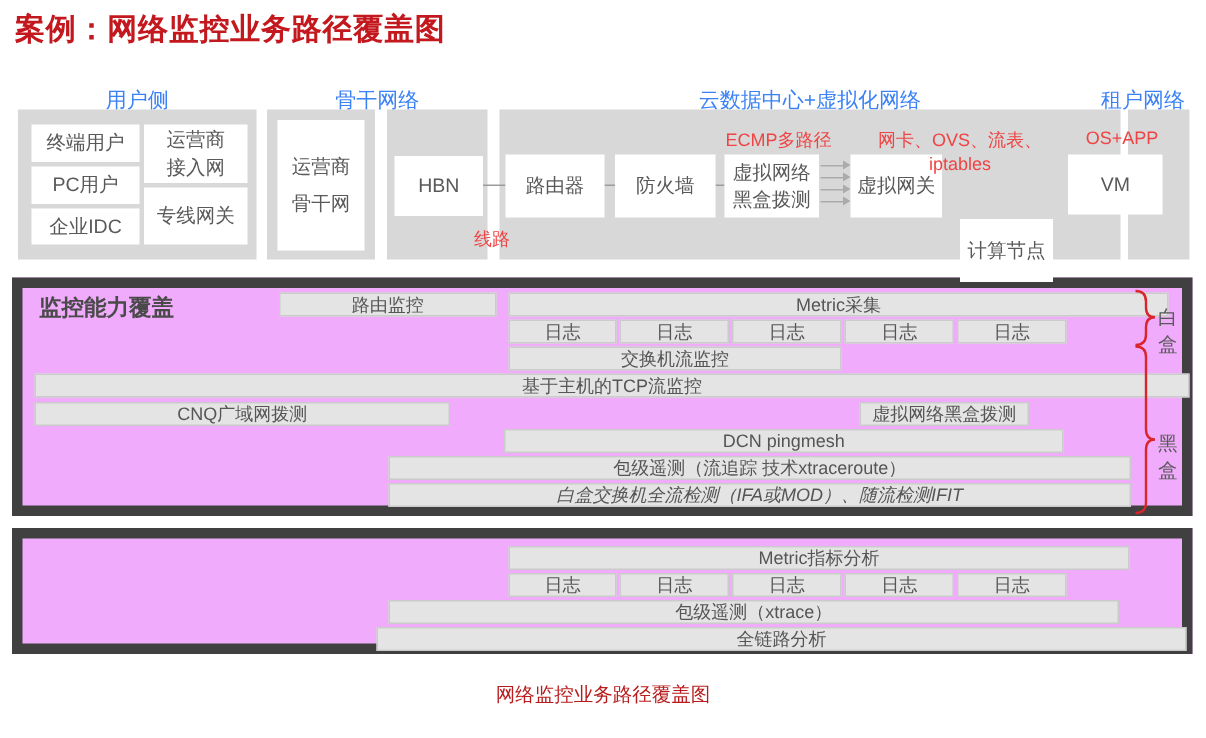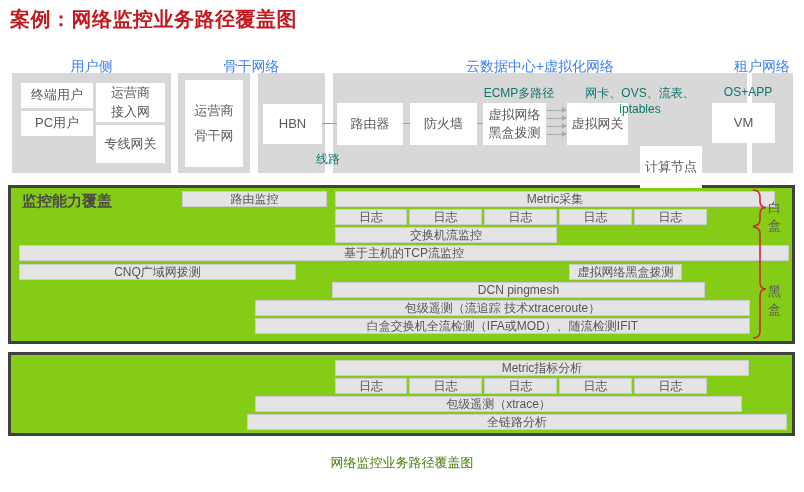--- a/index.html
+++ b/index.html
@@ -7,33 +7,33 @@
   body { font-family:"Liberation Sans","DejaVu Sans",sans-serif; color:#555; }
   .canvas { position:relative; width:804px; height:492px; background:#fff; overflow:hidden; }
 
   .main-title { position:absolute; left:10px; top:6px; font-size:20px; font-weight:bold; color:#c3181e; letter-spacing:0.5px; }
 
   
   .topo { position:absolute; left:0; top:0; width:804px; height:180px; }
   .sec-label { position:absolute; top:58px; height:16px; text-align:center; font-size:14px; font-weight:400; color:#3b82f6; }
   .panel { position:absolute; top:73px; height:100px; background:#d8d8d8; }
   .node { position:absolute; background:#ffffff; color:#595959; font-size:13px; display:flex; align-items:center; justify-content:center; text-align:center; line-height:1.4; z-index:3; }
-  .topo-note { position:absolute; font-size:12px; color:#0f766e; z-index:4; text-align:center; }
+  .topo-note { position:absolute; font-size:12px; color:#ef4444; z-index:4; text-align:center; }
   .connector { position:absolute; height:1px; background:#9b9b9b; z-index:2; }
   .ecmp-arrow { position:absolute; width:16px; height:1px; background:#ababab; z-index:4; }
   .ecmp-arrow::after { content:""; position:absolute; right:-4px; top:-3px; border-left:5px solid #ababab; border-top:3px solid transparent; border-bottom:3px solid transparent; }
 
   
-  .sect { position:absolute; left:8px; width:787px; background:#84cc16; border:3px solid #404040; }
+  .sect { position:absolute; left:8px; width:787px; background:#f0abfc; border:7px solid #404040; }
   .sect-title { position:absolute; font-size:15px; font-weight:bold; color:#4a4a4a; white-space:nowrap; }
   .bar { position:absolute; height:16px; background:#e4e4e4; border:1px solid #cbcbcb; color:#555; font-size:12px; display:flex; align-items:center; justify-content:center; line-height:1; white-space:nowrap; overflow:hidden; }
   .brace-label { position:absolute; font-size:13px; color:#595959; }
   .brace-svg { position:absolute; z-index:2; }
 
-  .caption { position:absolute; left:0; top:454px; width:804px; text-align:center; font-size:13px; color:#4d7c0f; }
+  .caption { position:absolute; left:0; top:454px; width:804px; text-align:center; font-size:13px; color:#b91c1c; }
 </style>
 </head>
 <body>
 
 <div class="canvas">
 
   <div class="main-title">案例：网络监控业务路径覆盖图</div>
 
   <div class="topo">
 
@@ -43,20 +43,21 @@
     <div class="sec-label" style="left:712px;width:100px;">租户网络</div>
 
     <div class="panel" style="left:12px;width:159px;"></div>
     <div class="panel" style="left:178px;width:72px;"></div>
     <div class="panel" style="left:258px;width:67px;"></div>
     <div class="panel" style="left:333px;width:414px;"></div>
     <div class="panel" style="left:752px;width:41px;"></div>
 
     <div class="node" style="left:21px;top:83px;width:72px;height:25px;">终端用户</div>
     <div class="node" style="left:21px;top:111px;width:72px;height:25px;">PC用户</div>
+    <div class="node" style="left:21px;top:139px;width:72px;height:24px;">企业IDC</div>
     <div class="node" style="left:96px;top:83px;width:69px;height:39px;padding:0 11px;">运营商接入网</div>
     <div class="node" style="left:96px;top:125px;width:69px;height:38px;">专线网关</div>
 
     <div class="node" style="left:185px;top:80px;width:58px;height:87px;padding:0 6px;line-height:1.9;">运营商骨干网</div>
     <div class="node" style="left:263px;top:104px;width:59px;height:40px;">HBN</div>
 
     <div class="topo-note" style="left:469px;top:85px;width:100px;">ECMP多路径</div>
     <div class="topo-note" style="left:565px;top:85px;width:150px;">网卡、OVS、流表、iptables</div>
     <div class="topo-note" style="left:708px;top:85px;width:80px;">OS+APP</div>
     <div class="topo-note" style="left:312px;top:151px;width:32px;">线路</div>
@@ -91,21 +92,21 @@
     <div class="bar" style="left:623px;top:21px;width:73px;">日志</div>
 
     <div class="bar" style="left:324px;top:39px;width:222px;">交换机流监控</div>
     <div class="bar" style="left:8px;top:76px;width:277px;">CNQ广域网拨测</div>
 
     <div class="bar" style="left:8px;top:57px;width:770px;">基于主机的TCP流监控</div>
     <div class="bar" style="left:558px;top:76px;width:113px;">虚拟网络黑盒拨测</div>
 
     <div class="bar" style="left:321px;top:94px;width:373px;">DCN pingmesh</div>
     <div class="bar" style="left:244px;top:112px;width:495px;">包级遥测（流追踪 技术xtraceroute）</div>
-    <div class="bar" style="left:244px;top:130px;width:495px;">白盒交换机全流检测（IFA或MOD）、随流检测IFIT</div>
+    <div class="bar" style="left:244px;top:130px;width:495px;font-style:italic;">白盒交换机全流检测（IFA或MOD）、随流检测IFIT</div>
 
     <svg class="brace-svg" style="left:740px;top:0;" width="22" height="157" viewBox="0 0 22 157">
       <path d="M2,2 Q9,2 9,9 L9,13 Q9,19.5 15,19.5 Q9,19.5 9,26 L9,31 Q9,38 2,38" fill="none" stroke="#d9252b" stroke-width="1.6"></path>
       <path d="M2,39 Q9,39 9,46 L9,94 Q9,101 15,101 Q9,101 9,108 L9,143 Q9,150 2,150" fill="none" stroke="#d9252b" stroke-width="1.6"></path>
     </svg>
     <div class="brace-label" style="left:757px;top:11px;">白盒</div>
     <div class="brace-label" style="left:757px;top:95px;">黑盒</div>
   </div>
 
   <div class="sect" style="top:352px;height:84px;">

